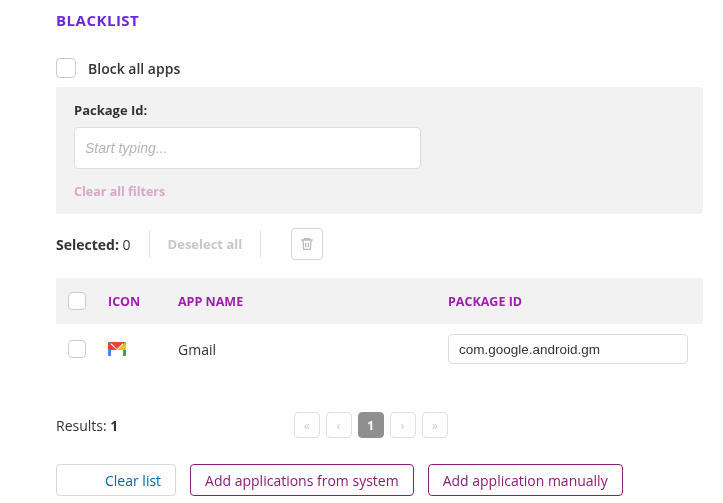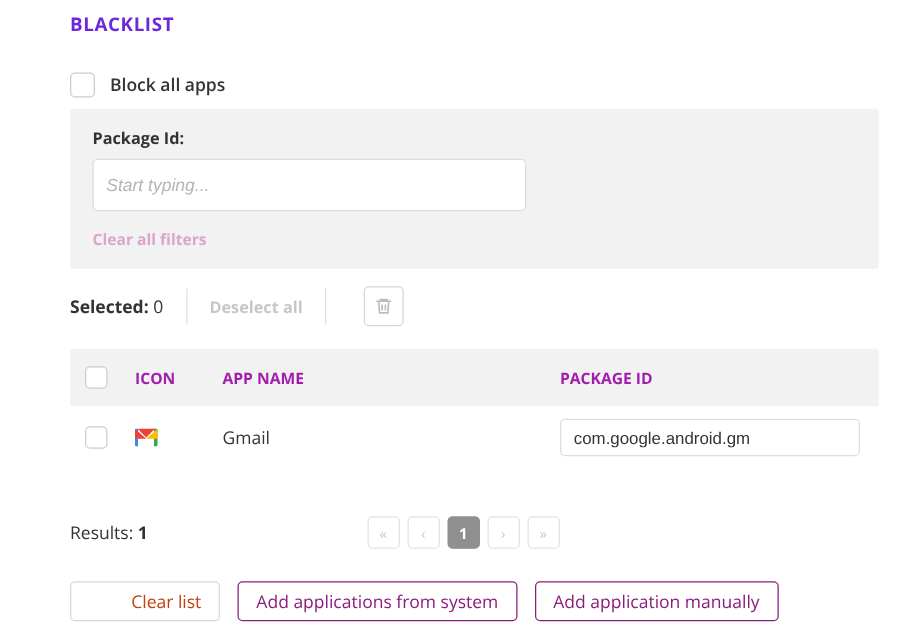--- a/index.html
+++ b/index.html
@@ -189,21 +189,21 @@
     height: 32px;
     padding: 0 14px;
     border-radius: 4px;
     font-size: 14px;
     cursor: pointer;
     background:#fff;
     display:flex;align-items:center;
   }
   .btn.ghost {
     border: 1px solid #d8d8d8;
-    color: #c2410c;
+    color: #0369a1;
     padding-left: 48px;
   }
   .btn.purple {
     border: 1px solid #8a1d7a;
     color: #8a1d7a;
   }
 </style>
 </head>
 <body>
 

